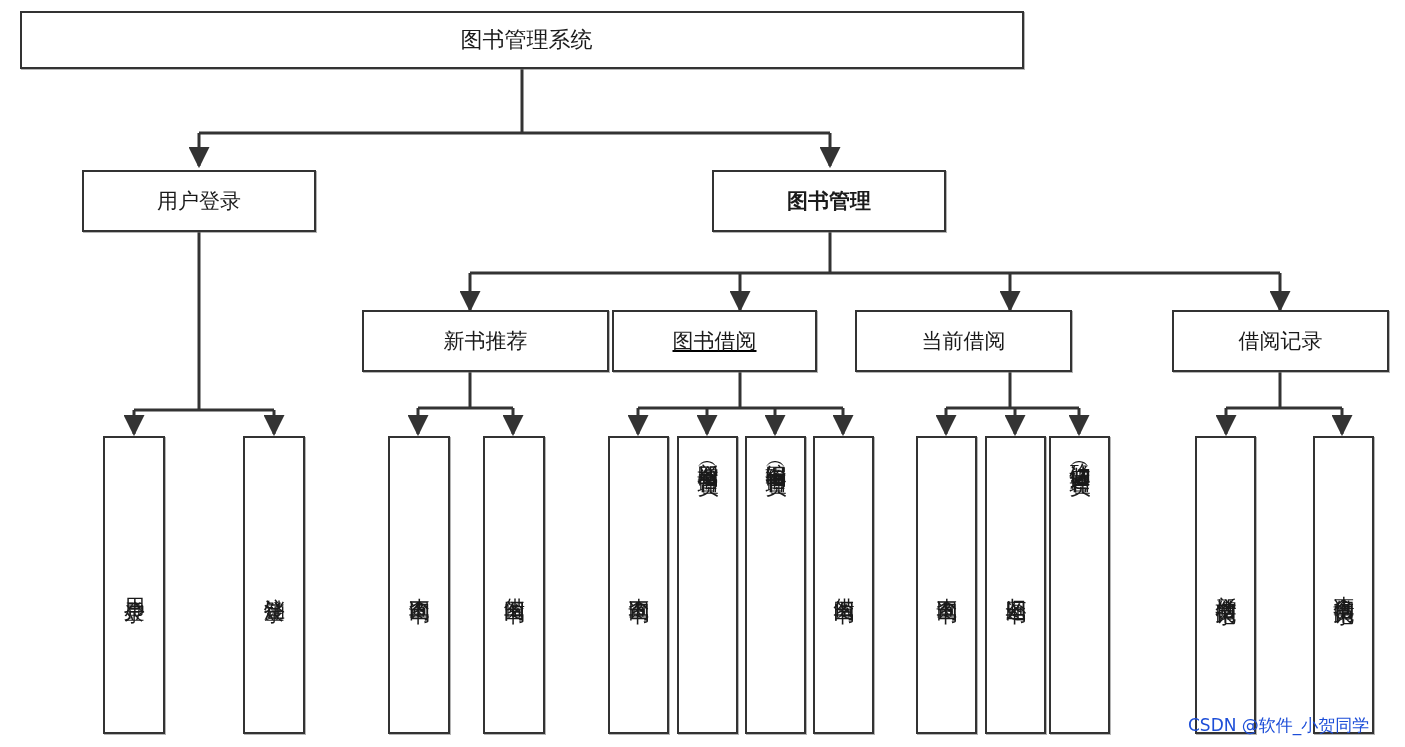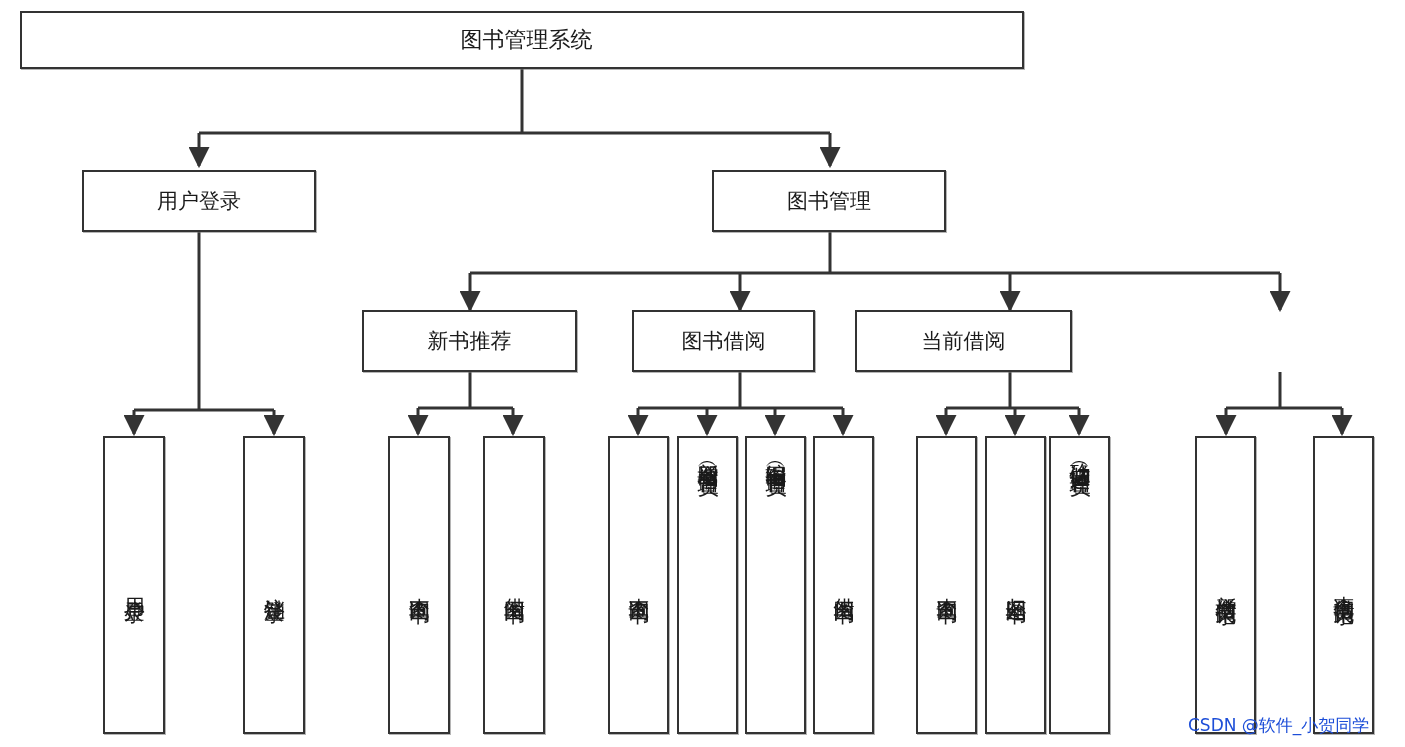--- a/index.html
+++ b/index.html
@@ -130,33 +130,36 @@
     </g>
   </svg>
 
   <div class="node root horizontal" style="left:20px; top:11px; width:1004px; height:58px;padding-left:9px;">
     <span class="node-label">图书管理系统</span>
   </div>
 
   <div class="node horizontal" style="left:82px; top:170px; width:234px; height:62px;">
     <span class="node-label">用户登录</span>
   </div>
-  <div class="node horizontal" style="left:712px; top:170px; width:234px; height:62px;">
+  <div class="node horizontal" style="left:712px; top:170px; width:234px; height:62px;font-weight:bold;">
     <span class="node-label">图书管理</span>
   </div>
 
-  <div class="node horizontal" style="left:362px; top:310px; width:215px; height:62px;">
+  <div class="node horizontal" style="left:362px; top:310px; width:247px; height:62px;">
     <span class="node-label">新书推荐</span>
   </div>
-  <div class="node horizontal" style="left:632px; top:310px; width:183px; height:62px;">
+  <div class="node horizontal" style="left:612px; top:310px; width:205px; height:62px;text-decoration:underline;">
     <span class="node-label">图书借阅</span>
   </div>
   <div class="node horizontal" style="left:855px; top:310px; width:217px; height:62px;">
     <span class="node-label">当前借阅</span>
   </div>
+  <div class="node horizontal" style="left:1172px; top:310px; width:217px; height:62px;">
+    <span class="node-label">借阅记录</span>
+  </div>
 
   <div class="node vertical centered" style="left:103px; top:436px; width:62px; height:298px;">
     <span class="node-label">用户登录</span>
   </div>
   <div class="node vertical centered" style="left:243px; top:436px; width:62px; height:298px;">
     <span class="node-label">注销登录</span>
   </div>
 
   <div class="node vertical centered" style="left:388px; top:436px; width:62px; height:298px;">
     <span class="node-label">查询图书</span>

